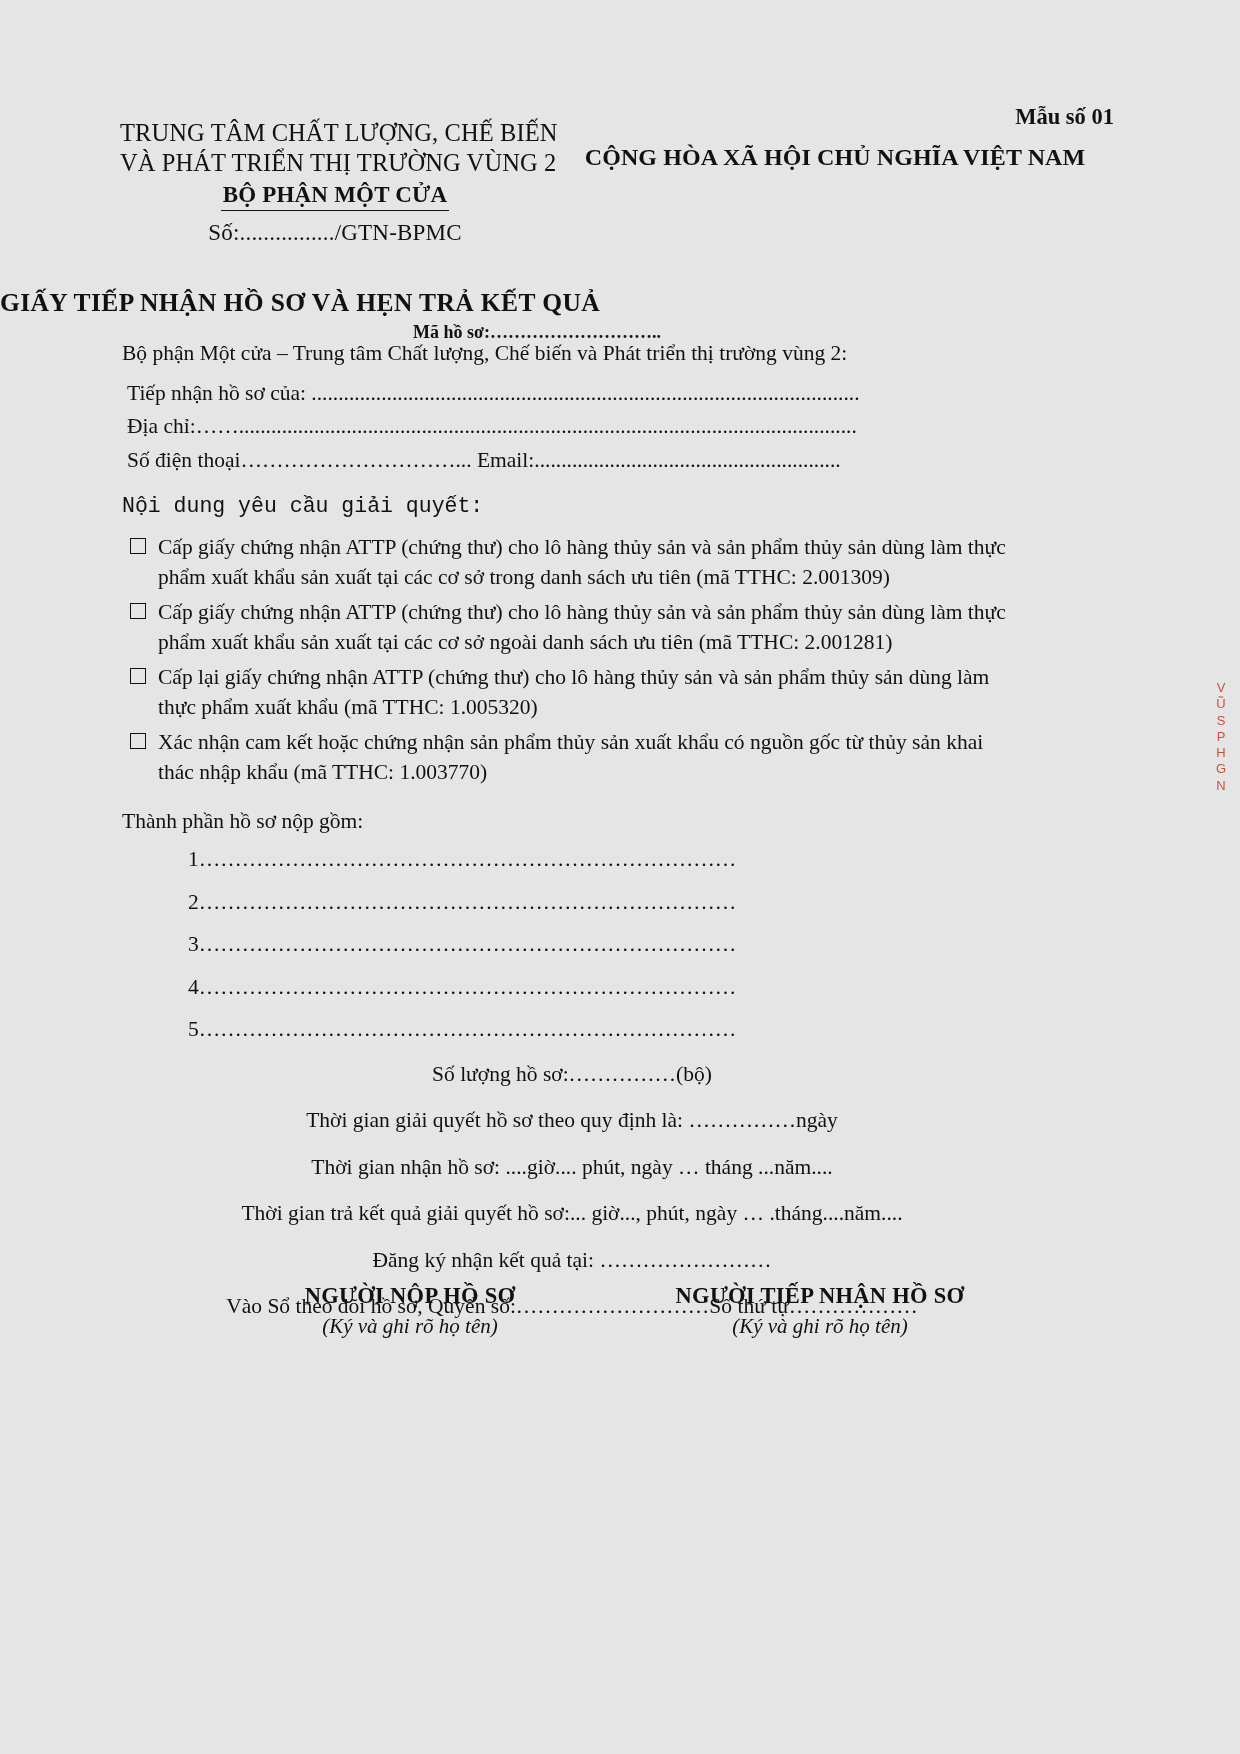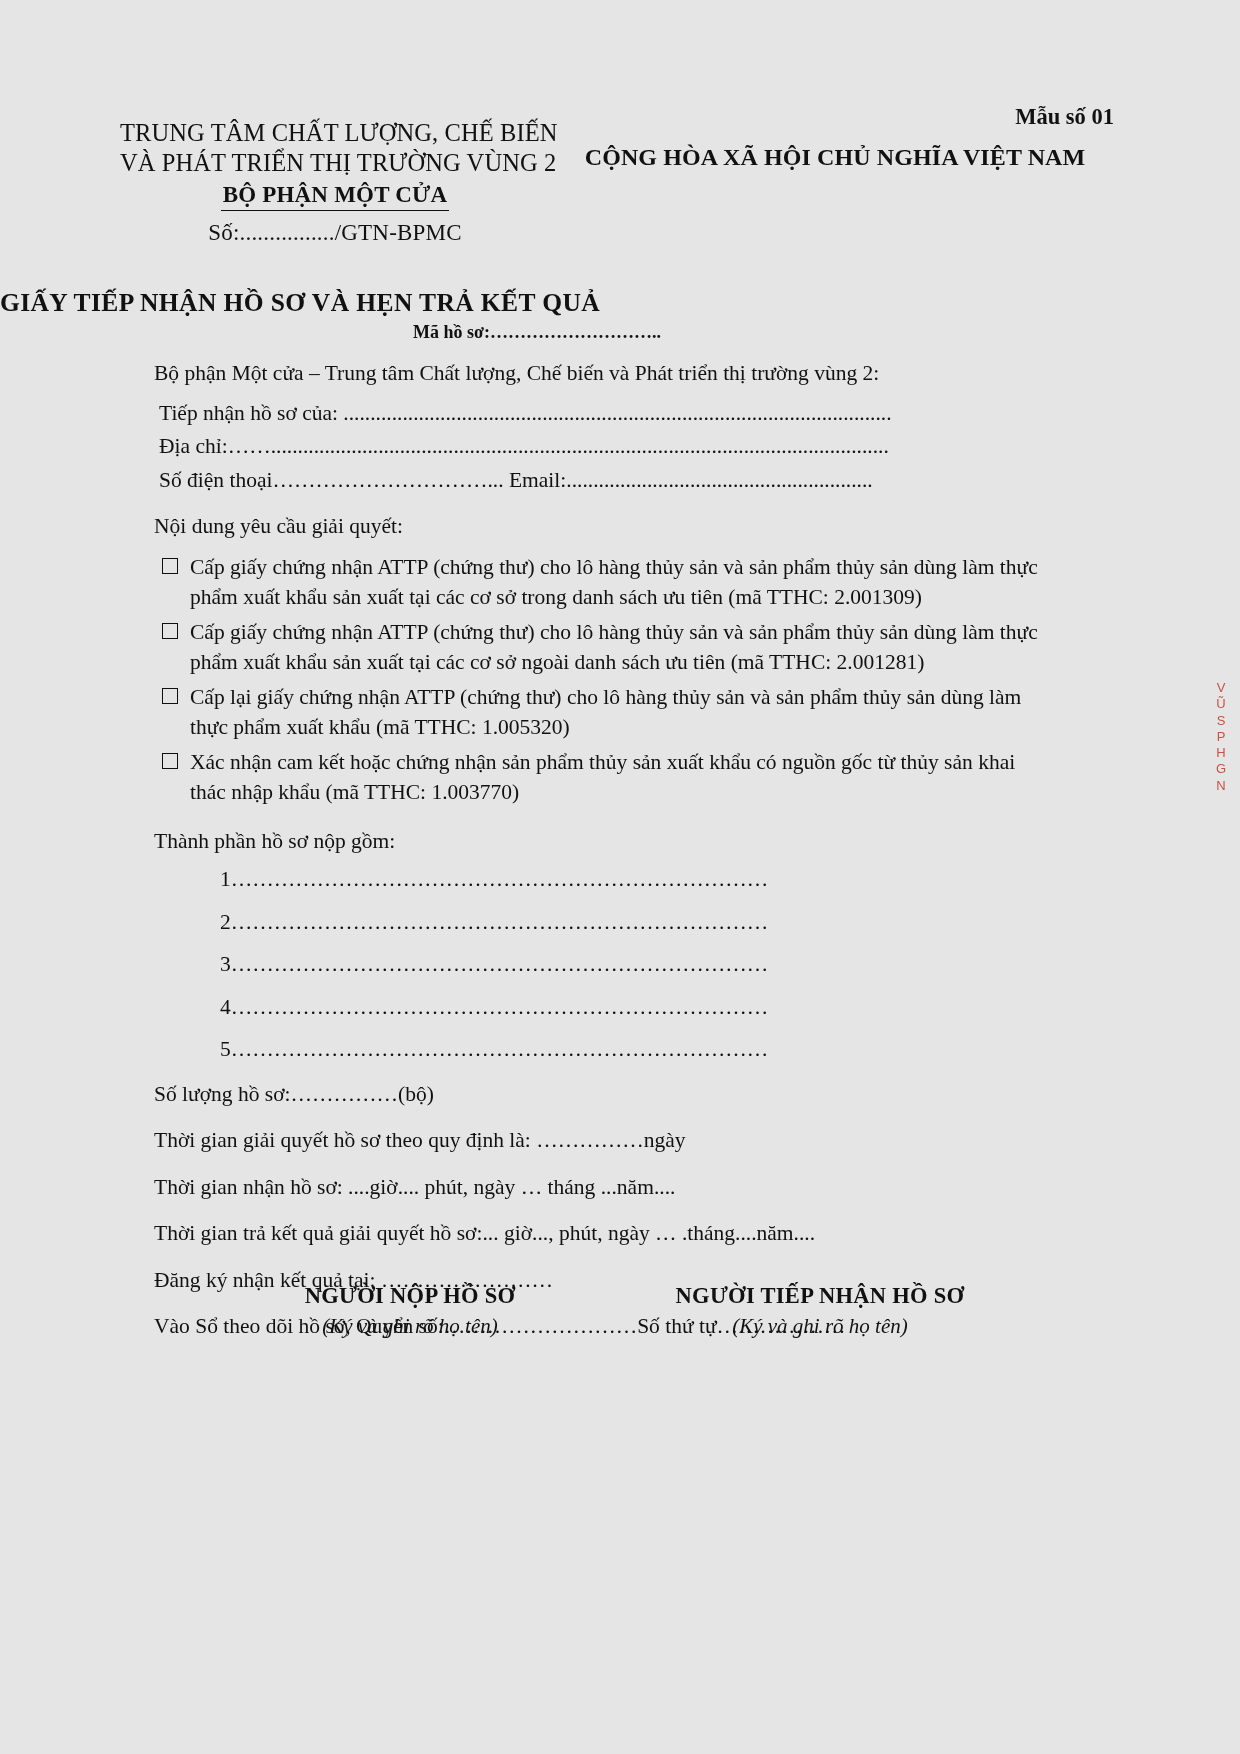--- a/index.html
+++ b/index.html
@@ -97,26 +97,25 @@
     top: 322px;
     left: 0;
     width: 1074px;
     text-align: center;
     font-weight: bold;
     font-size: 18px;
   }
   
   .body-text {
     position: absolute;
-    top: 358px;
+    top: 338px;
     left: 122px;
     width: 900px;
     font-size: 21.5px;
     line-height: 1.42;
-    margin-left: 32px;
   }
   .para {
     margin: 0 0 9px 0;
     white-space: nowrap;
   }
 
   .block-label { margin: 0 0 4px 0; }
 
   .field-group { margin-top: 6px; }
   .field-line {
@@ -152,21 +151,21 @@
   .num-list {
     margin: 8px 0 0 0;
     padding: 0 0 0 66px;
     list-style: none;
   }
   .num-list li {
     margin-bottom: 12px;
     white-space: nowrap;
   }
   .bottom-lines { margin-top: 14px; }
-  .bottom-lines .para { margin-bottom: 16px; }
+  .bottom-lines .para { margin-bottom: 16px; text-align: center; }
 
   
   .signatures {
     position: absolute;
     top: 1283px;
     left: 150px;
     width: 940px;
     display: flex;
     justify-content: center;
   }
@@ -227,21 +226,21 @@
   <div class="body-text">
 
     <p class="para">Bộ phận Một cửa – Trung tâm Chất lượng, Chế biến và Phát triển thị trường vùng 2:</p>
 
     <div class="field-group">
       <p class="field-line">Tiếp nhận hồ sơ của: ......................................................................................................</p>
       <p class="field-line">Địa chỉ:……...................................................................................................................</p>
       <p class="field-line">Số điện thoại…………………………... Email:.........................................................</p>
     </div>
 
-    <p class="para block-label" style="margin-top:16px;">Nội dung yêu cầu giải quyết:</p>
+    <p class="para block-label" style="margin-top:16px;font-family:Liberation Mono, monospace;">Nội dung yêu cầu giải quyết:</p>
 
     <ul class="check-list">
       <li class="check-item">
         <span class="cbox"></span>
         <span>Cấp giấy chứng nhận ATTP (chứng thư) cho lô hàng thủy sản và sản phẩm thủy sản dùng làm thực phẩm xuất khẩu sản xuất tại các cơ sở trong danh sách ưu tiên (mã TTHC: 2.001309)</span>
       </li>
       <li class="check-item">
         <span class="cbox"></span>
         <span>Cấp giấy chứng nhận ATTP (chứng thư) cho lô hàng thủy sản và sản phẩm thủy sản dùng làm thực phẩm xuất khẩu sản xuất tại các cơ sở ngoài danh sách ưu tiên (mã TTHC: 2.001281)</span>
       </li>

